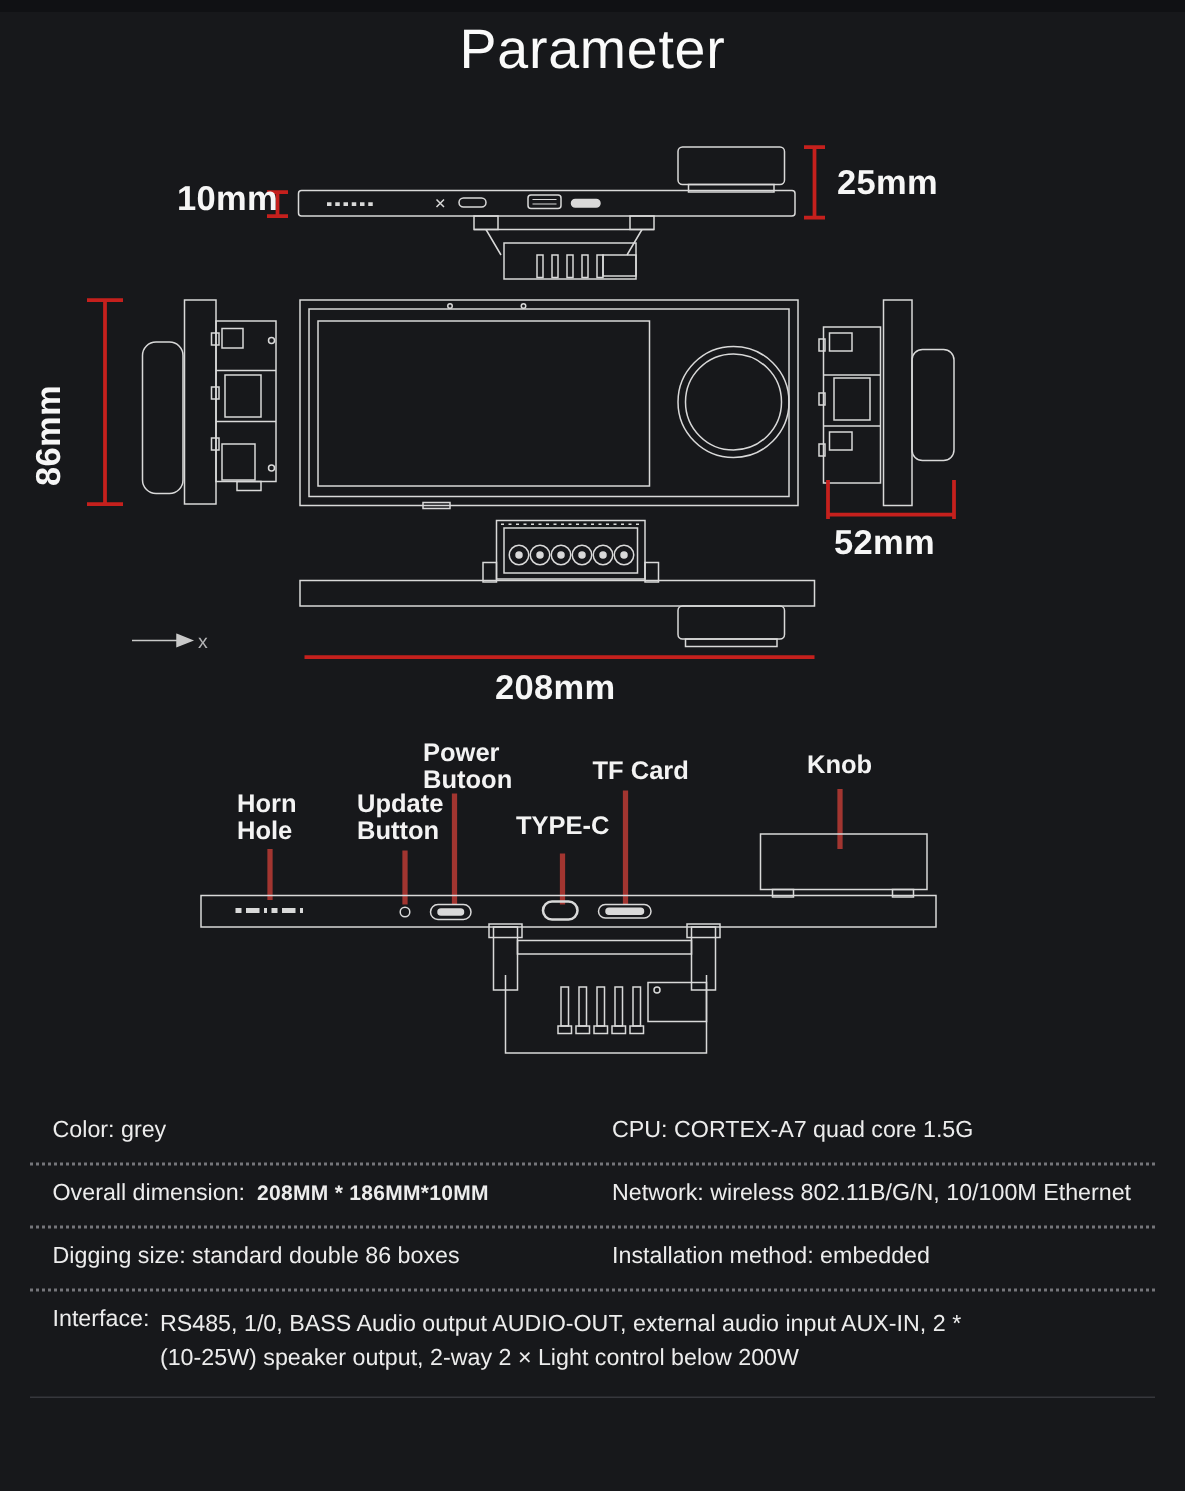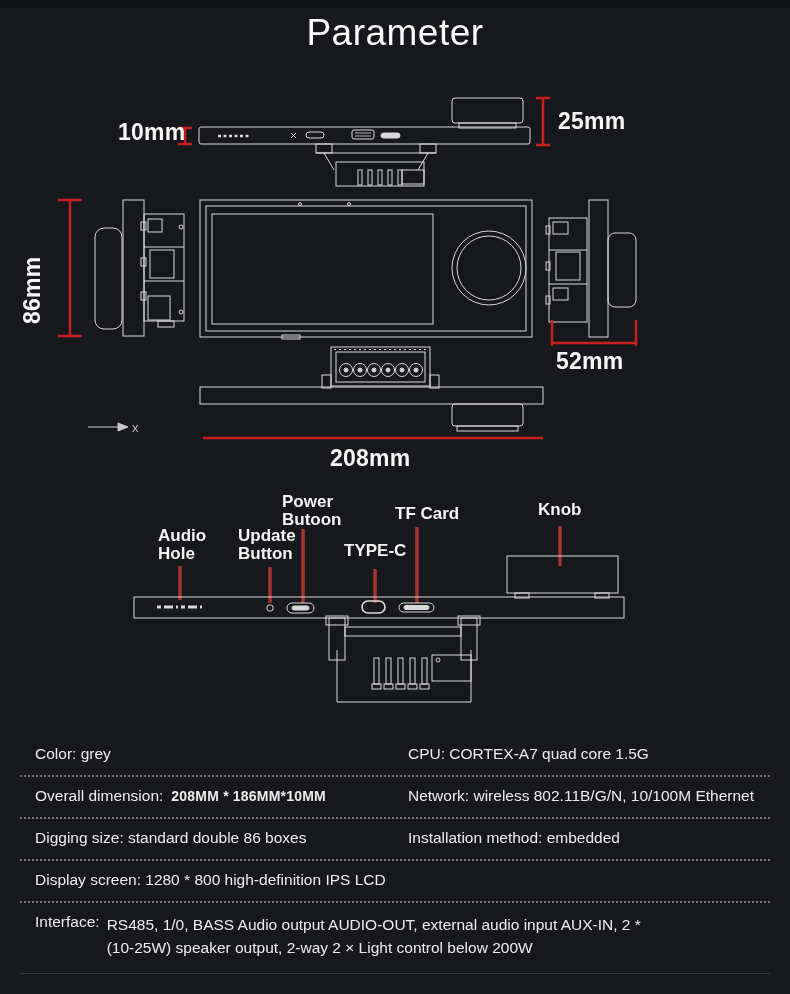--- a/index.html
+++ b/index.html
@@ -189,21 +189,21 @@
     </g>
   </svg>
 
   <div class="dim-label" style="left:118px;top:120px;text-align:right;">10mm</div>
   <div class="dim-label" style="left:558px;top:109px;">25mm</div>
   <div class="dim-label dim-vertical" style="left:20px;top:228px;height:96px;">86mm</div>
   <div class="dim-label" style="left:556px;top:349px;">52mm</div>
   <div class="dim-label" style="left:330px;top:446px;">208mm</div>
   <div class="axis-label" style="left:132px;top:420px;">x</div>
 
-  <div class="callout" style="left:158px;top:527px;">Audio
+  <div class="callout" style="left:158px;top:527px;">Horn
 Hole</div>
   <div class="callout" style="left:238px;top:527px;">Update
 Button</div>
   <div class="callout" style="left:282px;top:493px;">Power
 Butoon</div>
   <div class="callout" style="left:344px;top:542px;">TYPE-C</div>
   <div class="callout" style="left:395px;top:505px;">TF Card</div>
   <div class="callout" style="left:538px;top:501px;">Knob</div>
 
   <div class="specs">
@@ -212,22 +212,19 @@
       <span class="spec-right">CPU: CORTEX-A7 quad core 1.5G</span>
     </div>
     <div class="spec-row">
       <span class="spec-left"><span>Overall dimension:</span><span class="spec-bold">208MM * 186MM*10MM</span></span>
       <span class="spec-right">Network: wireless 802.11B/G/N, 10/100M Ethernet</span>
     </div>
     <div class="spec-row">
       <span class="spec-left">Digging size: standard double 86 boxes</span>
       <span class="spec-right">Installation method: embedded</span>
     </div>
-    <div class="spec-row">
-      <span class="spec-left">Display screen: 1280 * 800 high-definition IPS LCD</span>
-    </div>
     <div class="spec-row interface">
       <span class="iface-label">Interface:</span>
       <span class="iface-value">RS485, 1/0, BASS Audio output AUDIO-OUT, external audio input AUX-IN, 2 *
 (10-25W) speaker output, 2-way 2 × Light control below 200W</span>
     </div>
   </div>
 </div>
 
 </body></html>

